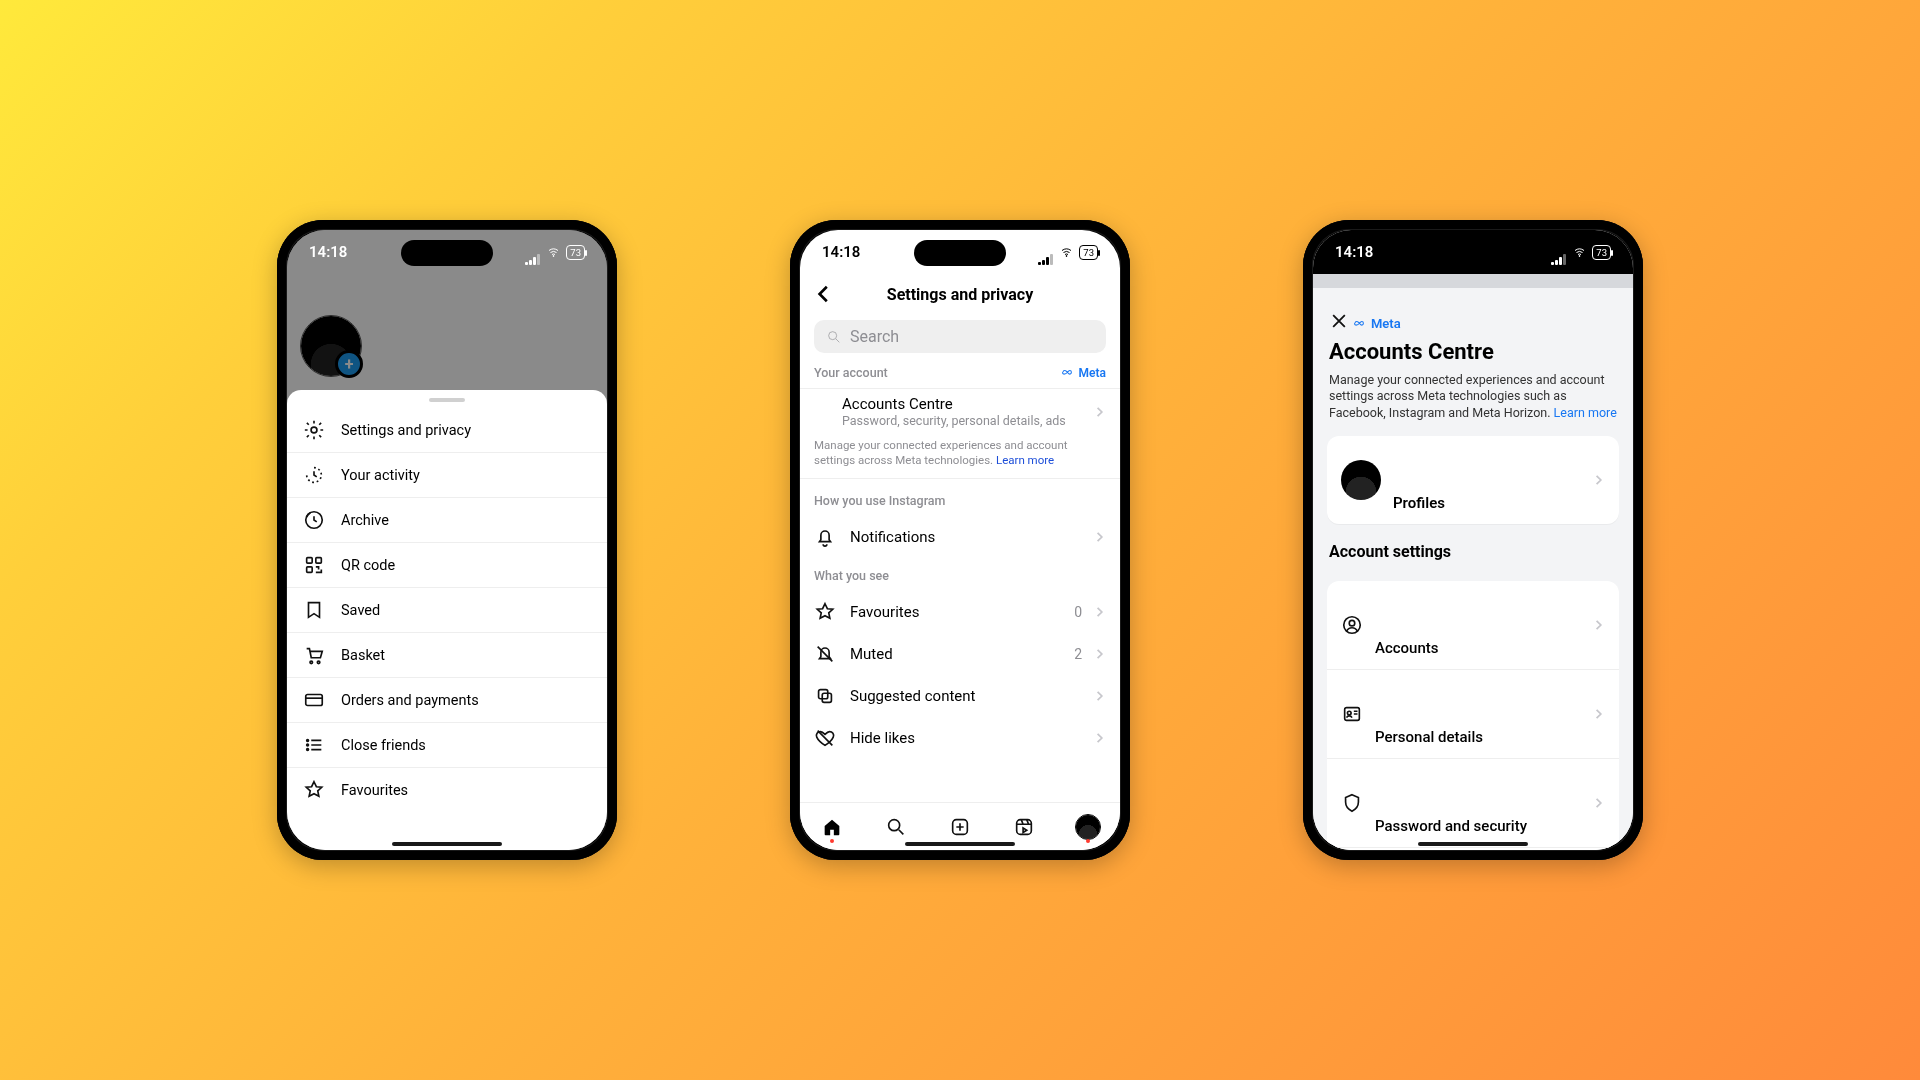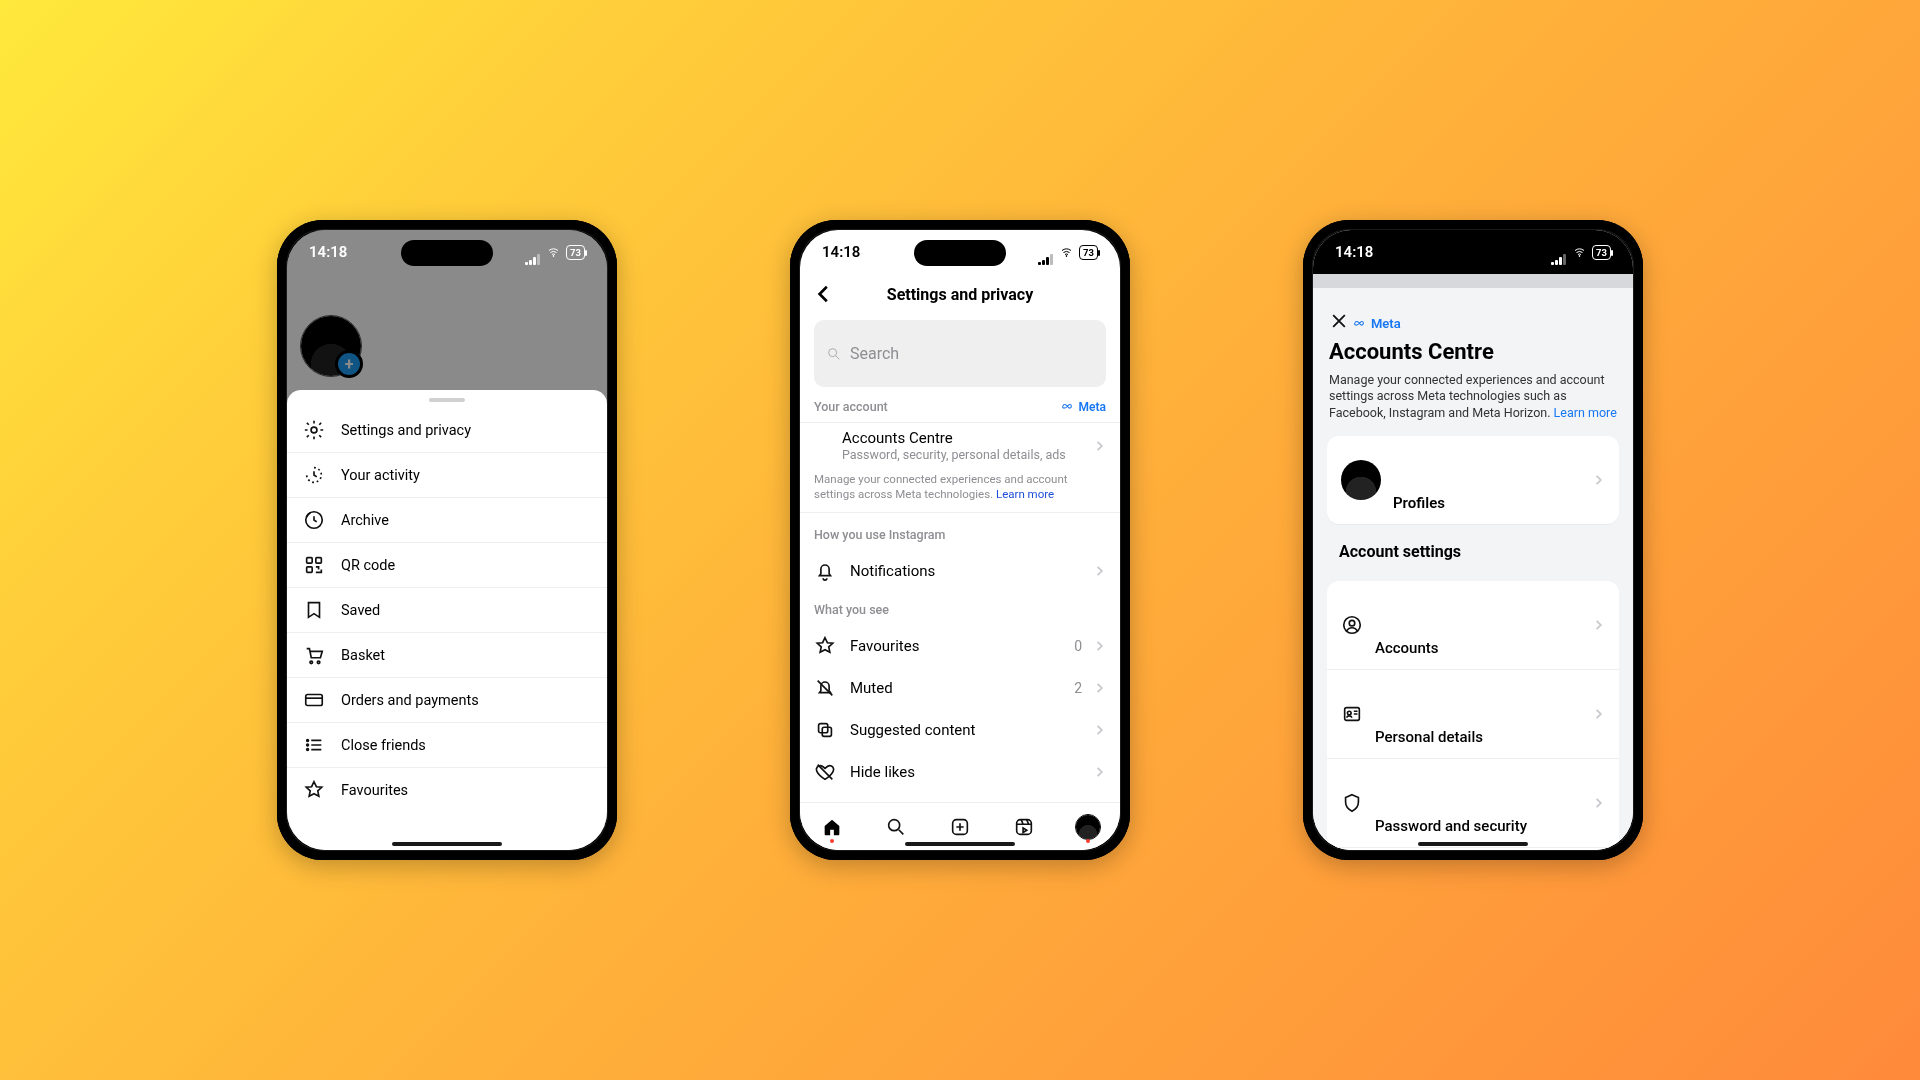--- a/index.html
+++ b/index.html
@@ -63,21 +63,21 @@
     z-index: 25;
   }
   .statusbar .r { display:flex; align-items:center; gap:5px; }
   .sig { width:16px; height:11px; display:inline-block; }
   .sig i { display:inline-block; width:3px; background:currentColor; margin-right:1px; vertical-align:bottom; border-radius:1px;}
   .sig i:nth-child(1){height:3px} .sig i:nth-child(2){height:5px} .sig i:nth-child(3){height:8px} .sig i:nth-child(4){height:11px; background:#bbb;}
   .wifi { width:15px; height:12px; }
   .batt {
     display:inline-flex; align-items:center; gap:1px;
     border: 1px solid currentColor; border-radius: 4px;
-    padding: 0 3px; height: 15px; font-size: 9.5px; font-weight:700;
+    padding: 0 3px; height: 15px; font-size: 9.5px; font-weight:400;
     position:relative;
     text-align:center;
   }
   .batt::after{ content:""; position:absolute; right:-3px; top:4px; width:2px; height:6px; background:currentColor; border-radius:1px;}
   .content { position:absolute; inset:0; padding-top:44px; }
   
   .dim { position:absolute; inset:0; background:rgba(0,0,0,.46); z-index:10; }
   .p1 .statusbar { color:#fff; }
   .profile-head {
     display:flex; justify-content:flex-end; gap:20px;
@@ -117,21 +117,21 @@
   
   .p2 .statusbar { color:#000; }
   .header2 {
     position:relative; display:grid; place-items:center;
     height: 42px; border-bottom:0.5px solid #fff;
   }
   .header2 .back { position:absolute; left:10px; top:8px; width:24px; height:24px;}
   .header2 h1 { font-size:16px; font-weight:700;}
   .search {
     margin: 4px 14px 10px; background:#efefef; border-radius:10px;
-    display:flex; align-items:center; gap:8px; padding:24px 12px; color:#8e8e93;
+    display:flex; align-items:center; gap:8px; padding:7px 12px; color:#8e8e93;
   }
   .search svg{ width:16px; height:16px; stroke:#8e8e93; fill:none;}
   .section-h {
     display:flex; justify-content:space-between; align-items:center;
     padding: 2px 14px 8px; color:#8e8e93; font-size:12.5px; font-weight:500;
   }
   .meta-tag{ color:#1877f2; font-size:12px; font-weight:600; display:flex; align-items:center; gap:4px;}
   .card {
     padding: 6px 14px 10px; border-top:0.5px solid #eee; border-bottom:0.5px solid #eee;
   }
@@ -172,21 +172,21 @@
     overflow:hidden; box-shadow: 0 1px 0 rgba(0,0,0,.04);
   }
   .card3 .r3 {
     display:flex; align-items:center; justify-content:space-between;
     padding: 12px 14px; border-bottom:0.5px solid #eee;
   }
   .card3 .r3:last-child{ border-bottom:none;}
   .r3 .lf { display:flex; align-items:center; gap:12px;}
   .r3 .lbl { font-size:15px; font-weight:600;margin-top:46px;}
   .avatar-md{ width:40px;height:40px;border-radius:50%; background: radial-gradient(circle at 50% 80%, #222 0 40%, #000 41% 100%);}
-  .subh { padding: 18px 26px 6px; font-size:16px; font-weight:700;}
+  .subh { padding: 18px 16px 6px; font-size:16px; font-weight:700;}
   .home-ind { position:absolute; bottom:4px; left:50%; transform:translateX(-50%); width:110px; height:4px; border-radius:3px; background:#000; opacity:.9;}
   .p3 .home-ind, .p2 .home-ind { background:#000;}
   .p1 .home-ind { background:#000; z-index:40;}
 </style>
 </head>
 <body>
 
 <svg width="0" height="0" style="position:absolute">
   <defs>
     <g id="i-gear">

